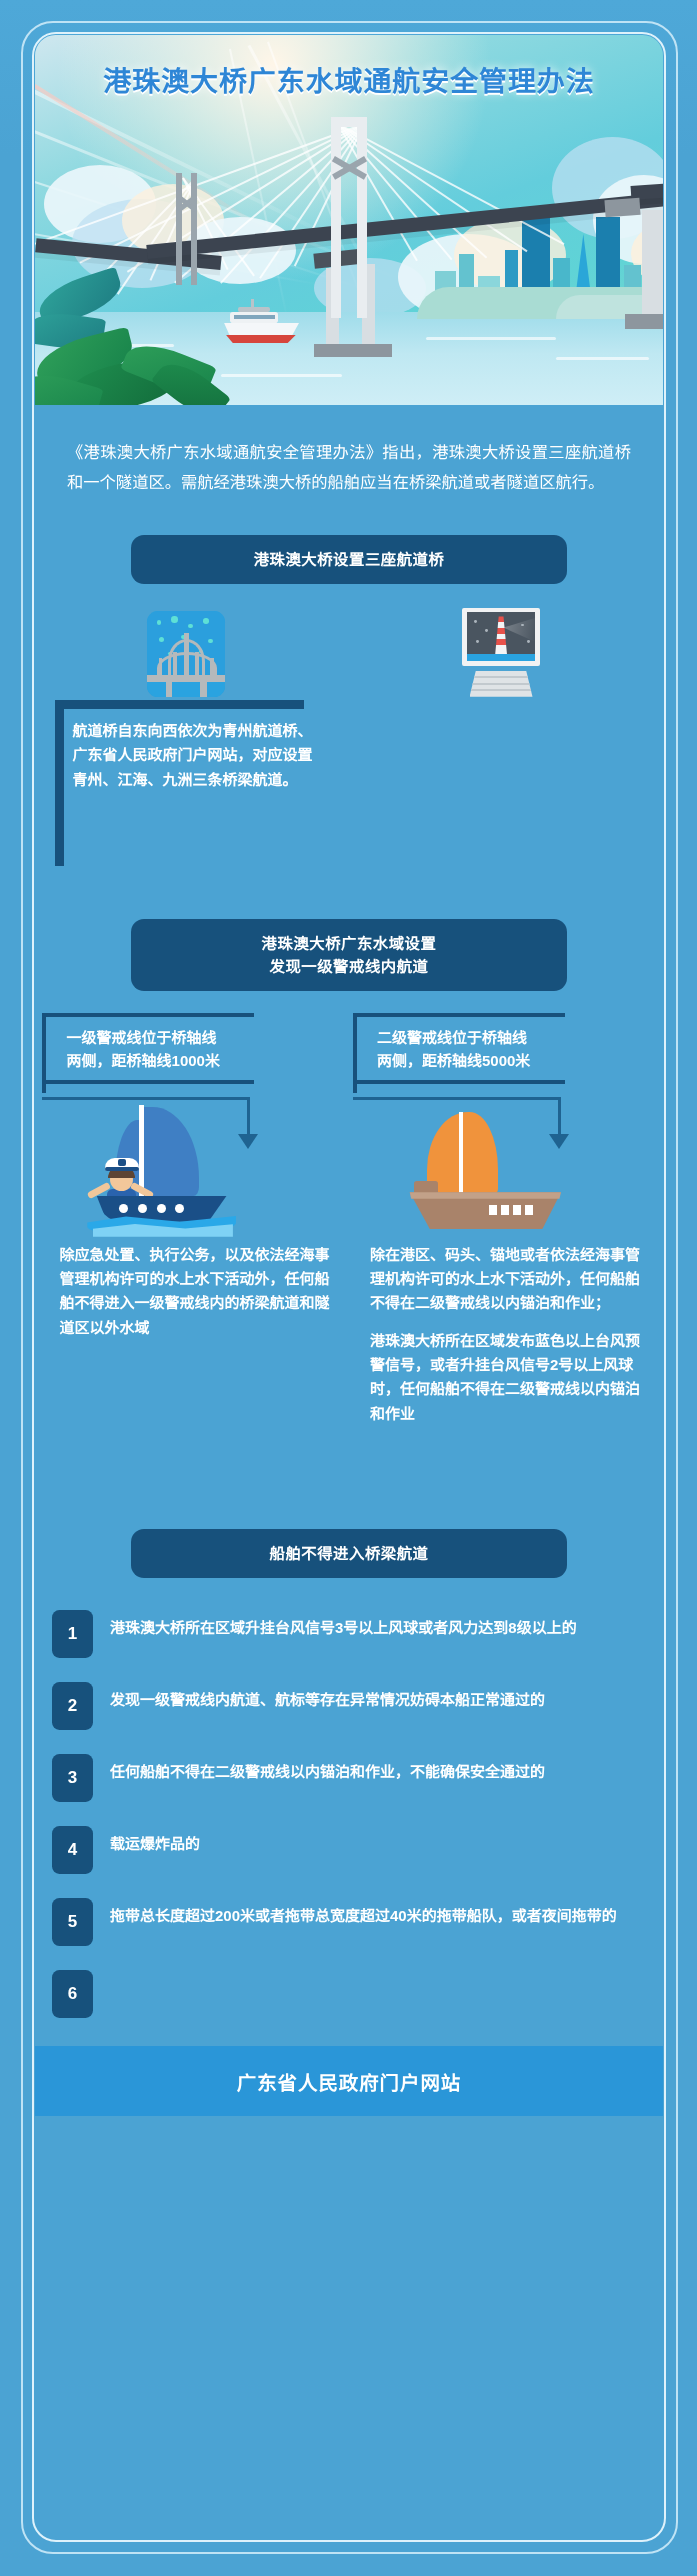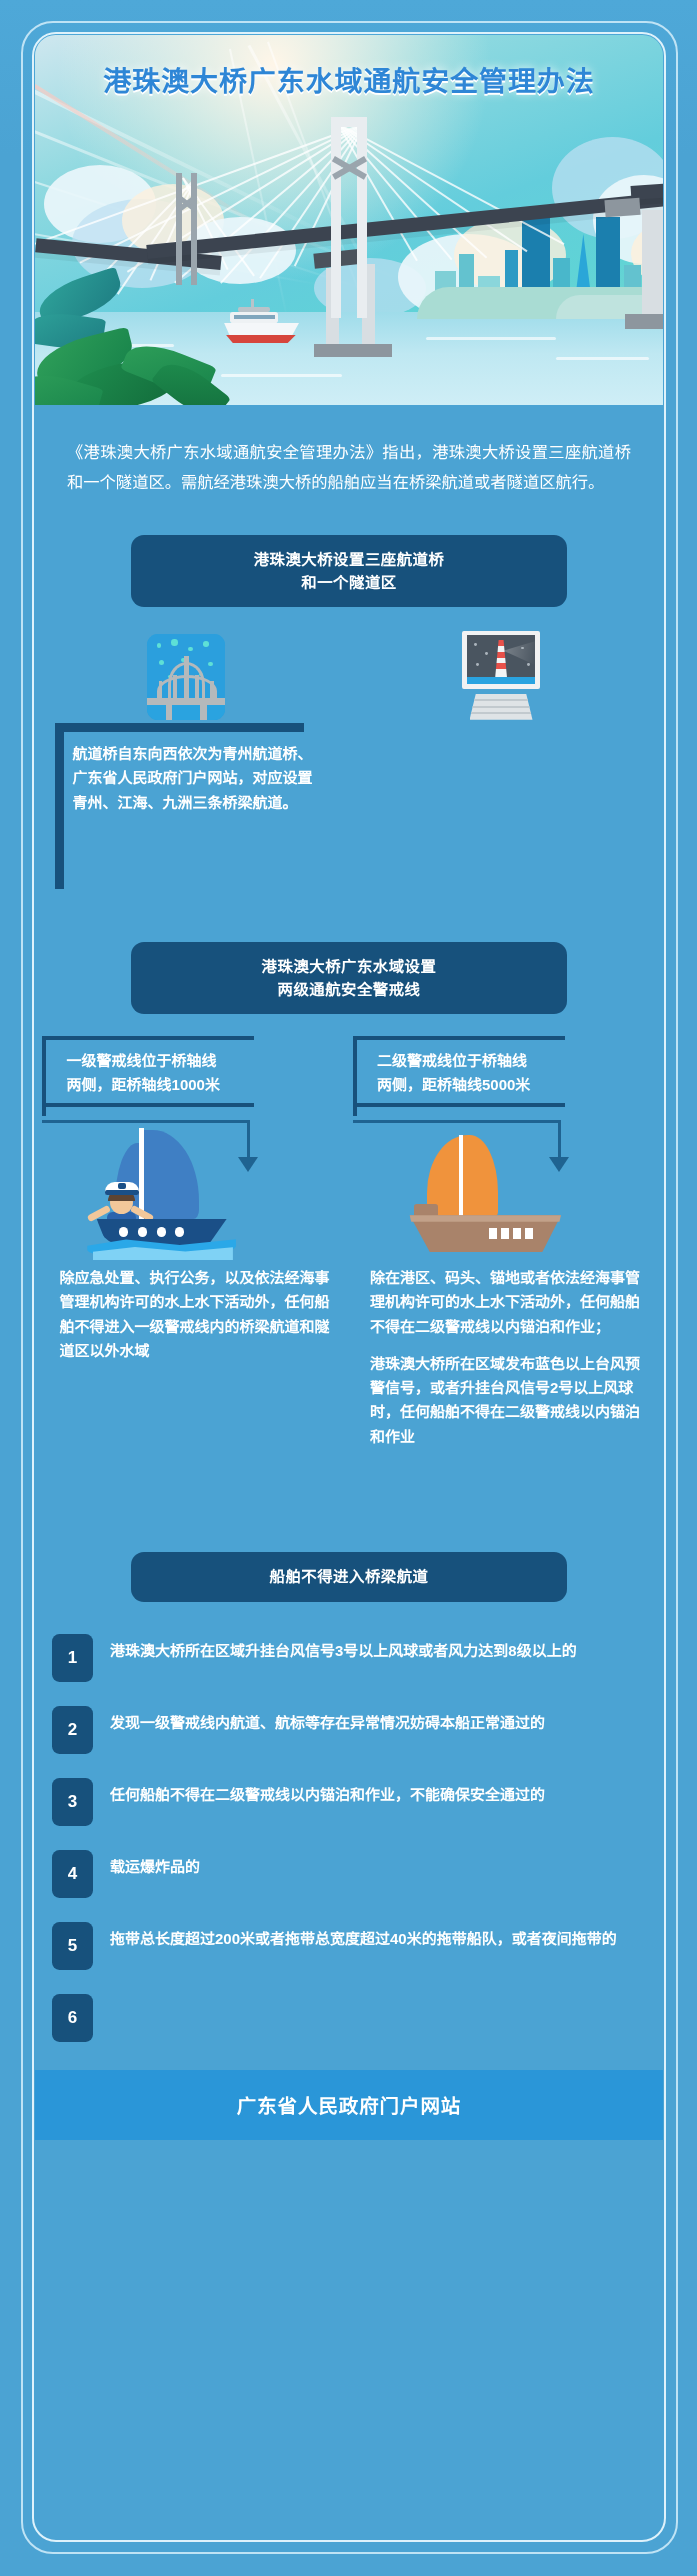--- a/index.html
+++ b/index.html
@@ -398,21 +398,20 @@
       <div class="leaf dark" style="left:119px;top:337px;width:74px;height:35px;transform:rotate(38deg);"></div>
       <div class="leaf" style="left:-18.6px;top:342px;width:84px;height:37px;transform:rotate(16deg);"></div>
     </div>
 
     <div class="body-area">
 
       <p class="intro">《港珠澳大桥广东水域通航安全管理办法》指出，港珠澳大桥设置三座航道桥和一个隧道区。需航经港珠澳大桥的船舶应当在桥梁航道或者隧道区航行。</p>
 
       <div class="banner">
         <div>港珠澳大桥设置三座航道桥</div>
-        <div>和一个隧道区</div>
       </div>
 
       <div class="duo">
 
         <div class="col left">
           <div class="icon-wrap">
             <div class="ico-bridge">
               <div class="nightsky"></div>
               <div class="dot" style="left:9.3px;top:9.3px;width:4.7px;height:4.7px;"></div>
               <div class="dot" style="left:24px;top:5.6px;width:6.5px;height:6.5px;"></div>
@@ -463,21 +462,21 @@
                   <i style="top:12px;"></i>
                   <i style="top:18.6px;"></i>
               </div>
             </div>
           </div>
         </div>
       </div>
 
       <div class="banner" style="margin-top:41px;">
         <div>港珠澳大桥广东水域设置</div>
-        <div>两级通航安全警戒线</div>
+        <div>发现一级警戒线内航道</div>
       </div>
 
       <div class="warn" style="height:86px;">
         <div class="wcol left">
           <div class="wbox">
             <div class="line-top"></div>
             <div class="line-left"></div>
             <div class="line-bottom"></div>
             <div class="wtext">
               <div>一级警戒线位于桥轴线</div>

